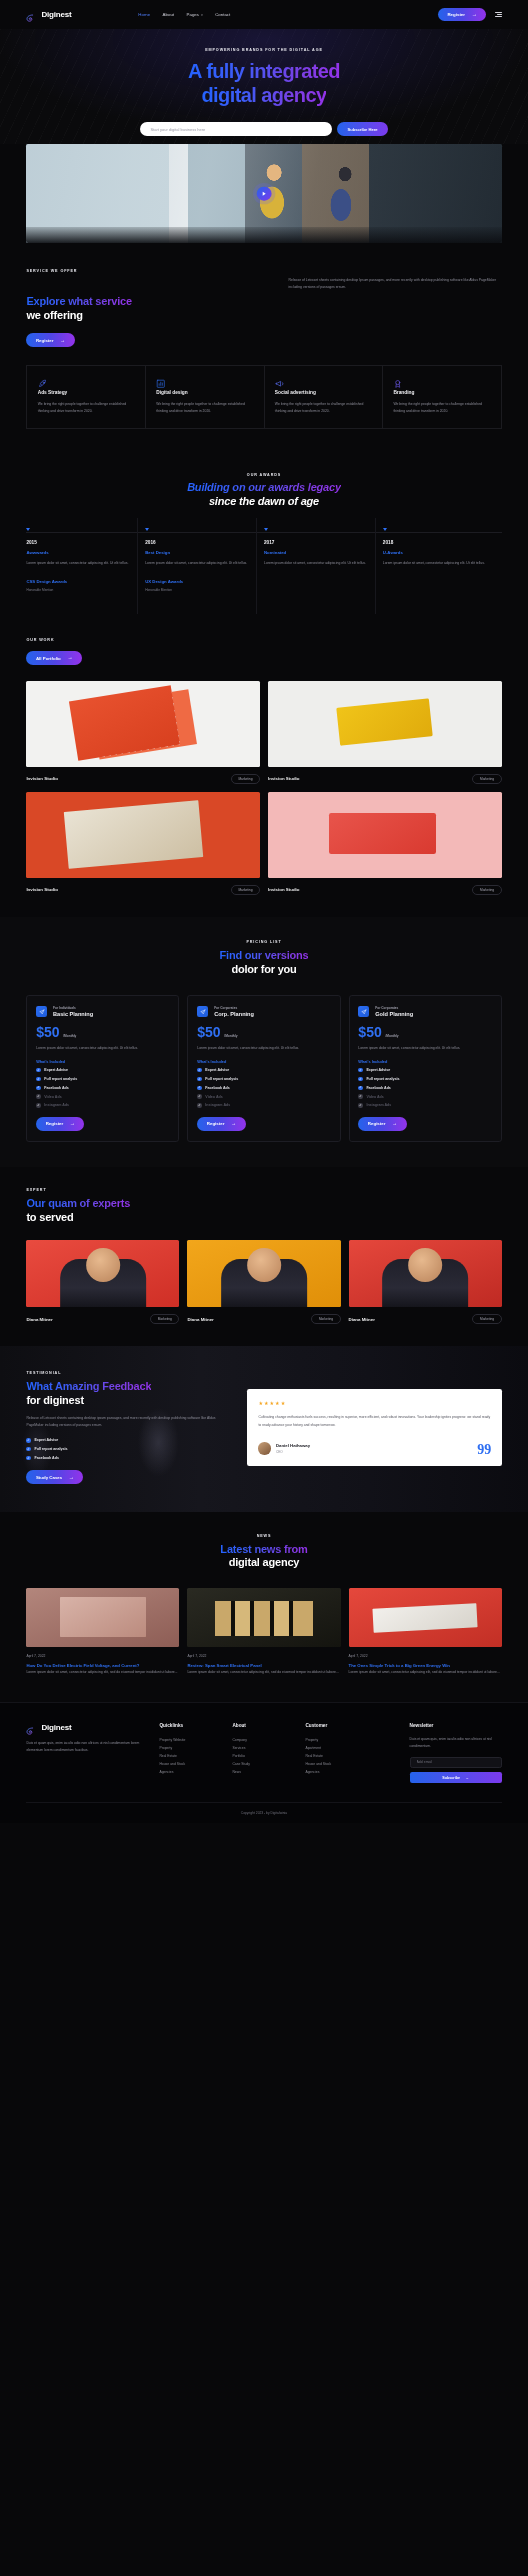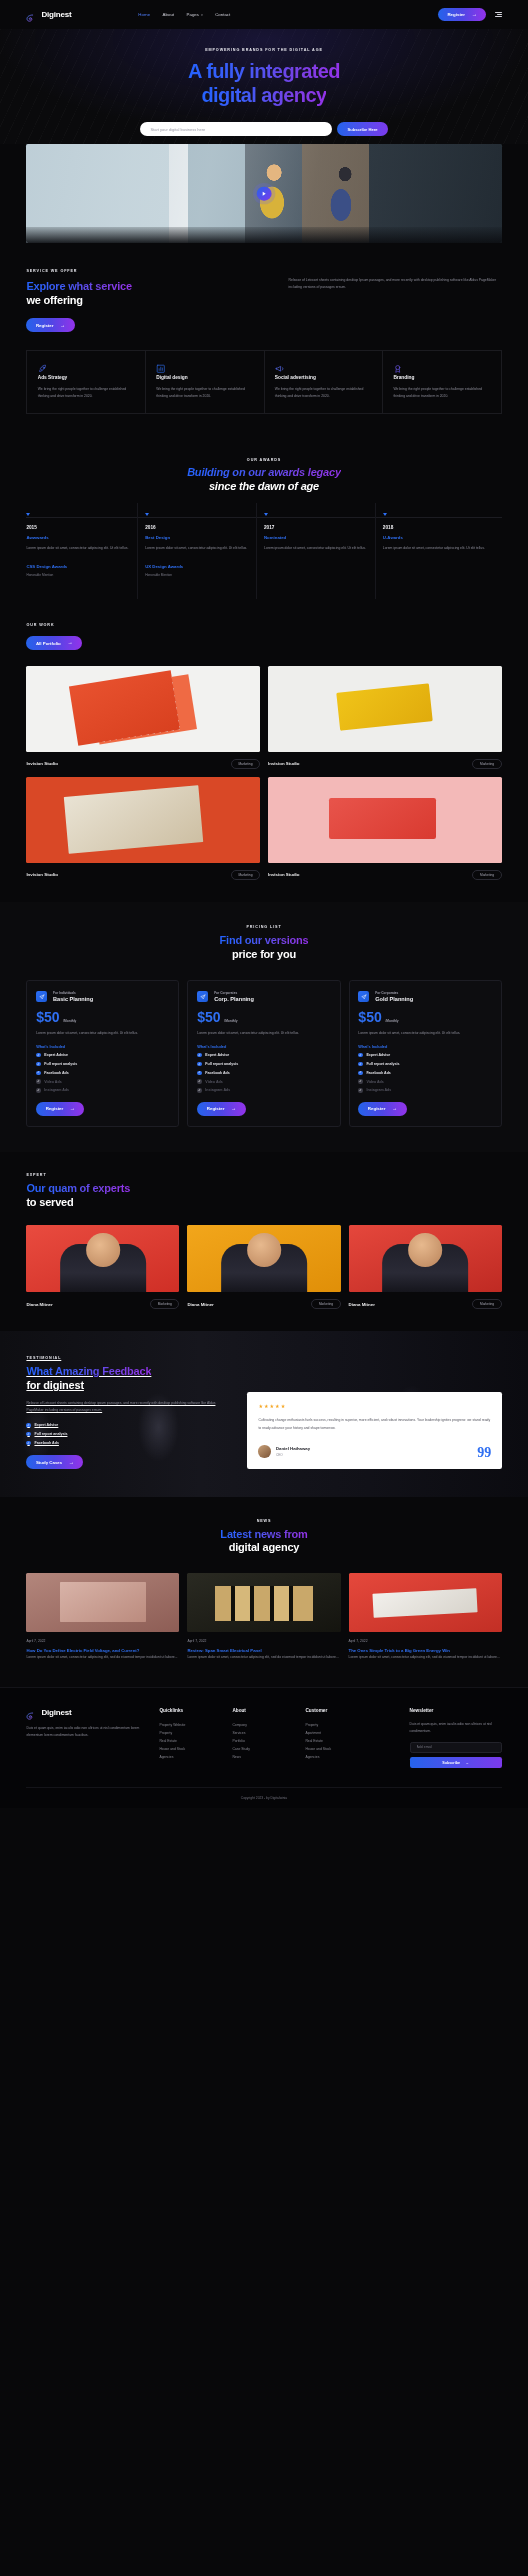--- a/index.html
+++ b/index.html
@@ -222,21 +222,21 @@
     position:relative; padding:25px 26.4px 28px; overflow:hidden;
     background:linear-gradient(90deg,#0e0e12 0%,#16161d 38%,#111118 70%,#0b0b10 100%);
   }
   .testi .ghost {
     position:absolute; inset:0;
     background:
       radial-gradient(34px 57px at 30% 58%, rgba(70,70,86,.55), transparent 60%),
       radial-gradient(29px 51px at 78% 52%, rgba(62,62,80,.5), transparent 62%),
       radial-gradient(25px 45px at 7% 62%, rgba(56,56,72,.45), transparent 62%);
   }
-  .testi-inner { position:relative; display:flex; gap:8px; align-items:flex-end;text-decoration:underline; }
+  .testi-inner { position:relative; display:flex; gap:8px; align-items:center; }
   .testi-left { width:213px; }
   .testi-left .body-sm { margin-top:7.3px; width:194px; }
   .testi-feats { margin-top:8.8px; }
   .testi .btn-grad { margin-top:10.3px; }
   .testi-card {
     flex:1; background:#fff; border-radius:2.2px; padding:11px 11px 11.7px; color:#26262e;
     position:relative;
   }
   .stars { color:#f5a623; font-size:5.1px; letter-spacing:1px; }
   .quote-body { font-size:3.4px; line-height:2.15; color:#55555f; margin-top:8px; }
@@ -360,21 +360,21 @@
       <div class="people"></div>
       <div class="floor"></div>
       <div class="play"></div>
     </div>
   </section>
 
   <section class="services">
     <div class="svc-head">
       <div class="left">
         <div class="eyebrow">SERVICE WE OFFER</div>
-        <div class="sec-title" style="margin-top:7px">
+        <div class="sec-title" style="margin-top:22px">
           <span class="grad-text">Explore what service</span><br>
           <span>we offering</span>
         </div>
         <button class="btn-grad" style="margin-top:10.3px">
           <span>Register</span>
           <span class="arr">→</span>
         </button>
       </div>
       <div class="right">
         <p class="body-sm">Release of Letraset sheets containing desktop Ipsum passages, and more recently with desktop publishing software like Aldus PageMaker including versions of passages ersum.</p>
@@ -508,21 +508,21 @@
           <span class="tag">Marketing</span>
         </div>
       </div>
     </div>
   </section>
 
   <section class="pricing">
     <div class="eyebrow">PRICING LIST</div>
     <div class="sec-title" style="margin-top:4.4px">
       <span class="grad-text">Find our versions</span><br>
-      <span>price for you</span>
+      <span>dolor for you</span>
     </div>
 
     <div class="pr-grid">
 
       <div class="pr-card">
         <div class="pr-top">
           <span class="pr-badge">
             <svg viewBox="0 0 24 24" width="5.9" height="5.9" fill="none" stroke="#fff" stroke-width="1.8" stroke-linejoin="round">
                 <path d="M21 3L3 11l7 3 3 7z"></path>
                 <path d="M21 3l-11 11"></path>

